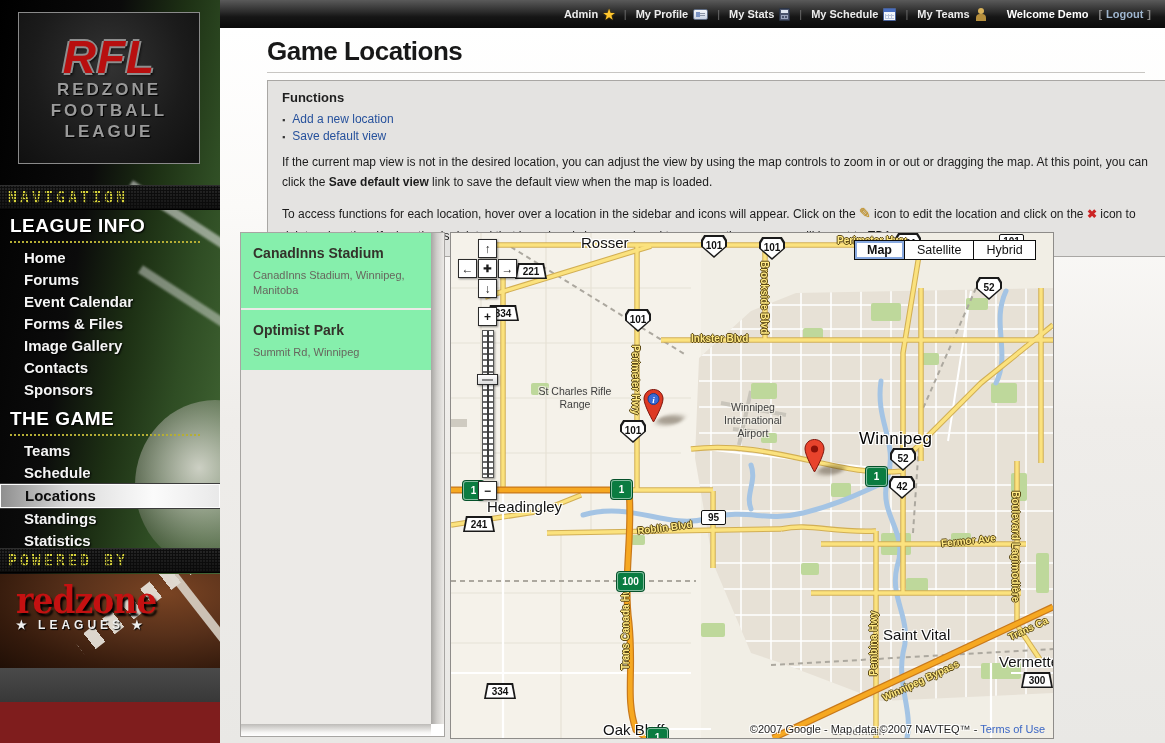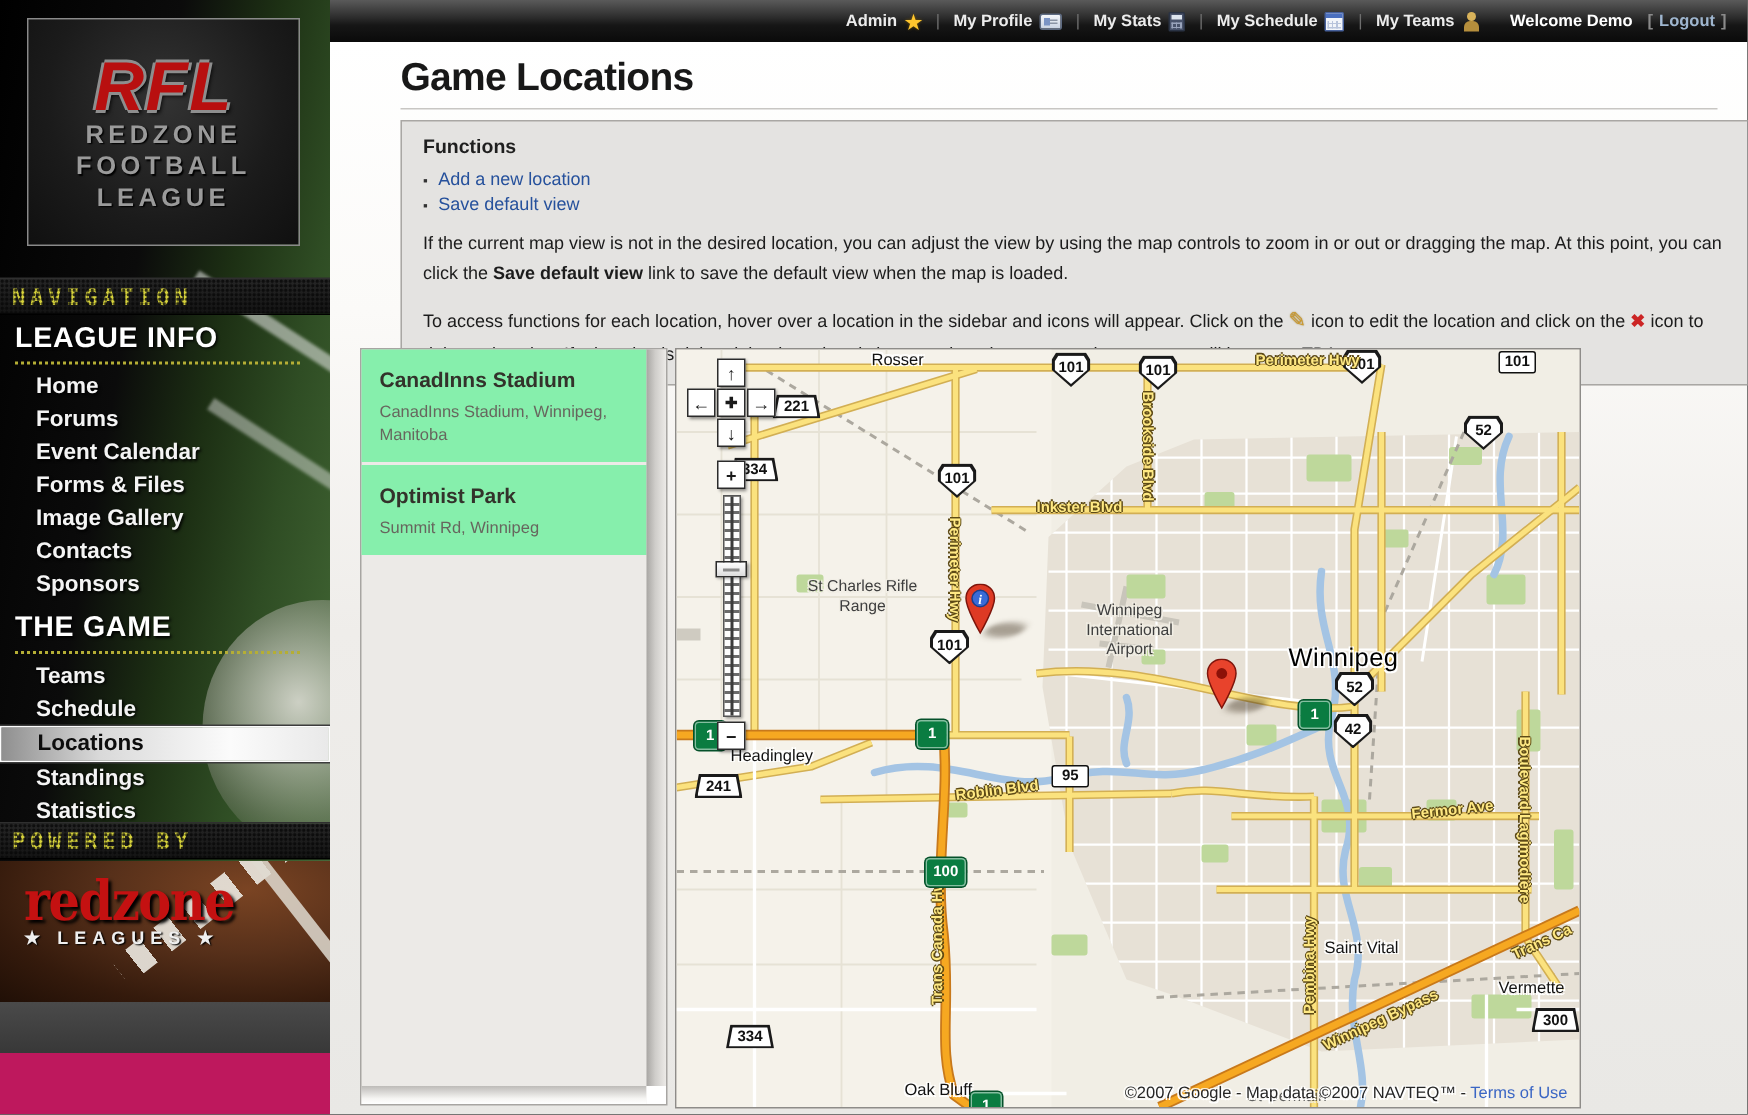--- a/index.html
+++ b/index.html
@@ -28,21 +28,21 @@
   .ic-cal:after { content:""; position:absolute; left:1px; top:5px; right:1px; bottom:1px;
     background:repeating-linear-gradient(0deg,#B8C4DC 0 1px,transparent 1px 3px),repeating-linear-gradient(90deg,#B8C4DC 0 1px,transparent 1px 3px); }
   .ic-person { width:12px; height:13px; }
   .ic-person:before { content:""; position:absolute; left:3px; top:0; width:6px; height:6px; border-radius:50%; background:#D8B25A; }
   .ic-person:after { content:""; position:absolute; left:1px; top:6px; width:10px; height:7px; border-radius:4px 4px 0 0; background:#B58E3C; }
   .tb-welcome { color:#FFFFFF; font-size:11px; font-weight:bold; margin-left:20px; }
   .tb-logout-wrap { margin-left:10px; font-size:11px; color:#8a8a8a; font-weight:bold; display:flex; gap:4px; align-items:center;}
   .tb-logout { color:#9FB6CF; cursor:pointer; }
 
   
-  .sidebar { position:absolute; left:0; top:0; width:220px; height:743px; background:#be185d; overflow:hidden; z-index:40; }
+  .sidebar { position:absolute; left:0; top:0; width:220px; height:743px; background:#7f1d1d; overflow:hidden; z-index:40; }
   .turf { position:absolute; left:0; top:0; width:220px; height:575px;
     background:linear-gradient(100deg,#000 0%,#0b0b0b 38%,#1d3014 58%,#2f4d24 76%,#3d6030 92%,#46683a 100%); }
   .yardline1 { position:absolute; left:120px; top:215px; width:130px; height:9px; background:rgba(235,235,235,.55); transform:rotate(33deg); filter:blur(1px); }
   .yardline2 { position:absolute; left:130px; top:300px; width:130px; height:9px; background:rgba(235,235,235,.45); transform:rotate(33deg); filter:blur(1px); }
   .fieldglow { position:absolute; left:135px; top:400px; width:160px; height:170px; border-radius:50%;
     background:radial-gradient(ellipse at 40% 40%, rgba(230,228,222,.85), rgba(160,158,150,.35) 55%, transparent 75%); }
   .logo-box { position:absolute; left:18px; top:12px; width:182px; height:152px;
     background:radial-gradient(ellipse at 50% 35%, #333 0%, #1b1b1b 60%, #101010 100%);
     border:1px solid #8a8a8a; text-align:center; }
   .logo-abbr { margin-top:22px; font-size:46px; line-height:44px; font-weight:bold; font-style:italic; color:#B80F0F; letter-spacing:1px;
@@ -99,21 +99,21 @@
     background:linear-gradient(90deg,#A8A6A3 0%,#CFCDCA 45%,#ECEAE7 100%); cursor:pointer; }
   .htrack { position:absolute; left:0; right:13px; bottom:0; height:12px;
     background:linear-gradient(180deg,#BDBBB8 0%,#F6F5F3 70%,#FFFFFF 100%); cursor:pointer; }
   .scorner { position:absolute; right:0; bottom:0; width:13px; height:12px; background:#FFFFFF; }
 
   
   .map-panel { position:absolute; left:230px; top:204px; width:604px; height:507px; border:1px solid #8E8C89; background:#F1EEE5; overflow:hidden; cursor:grab; }
   .map-abs { position:absolute; }
 
   
-  .pl { position:absolute; font-size:11px; color:#121212; white-space:nowrap;
+  .pl { position:absolute; font-size:15px; color:#121212; white-space:nowrap;
     text-shadow:1px 1px 0 #fff,-1px -1px 0 #fff,1px -1px 0 #fff,-1px 1px 0 #fff; }
   .pl-big { font-size:17px; letter-spacing:.3px; color:#000; }
   .al { position:absolute; font-size:10.5px; color:#3E3E3E; text-align:center; line-height:1.25;
     text-shadow:1px 1px 0 #F1EEE5,-1px -1px 0 #F1EEE5,1px -1px 0 #F1EEE5,-1px 1px 0 #F1EEE5; }
   .rl { position:absolute; font-size:10px; font-weight:bold; color:#FFE983; white-space:nowrap;
     text-shadow:-1px 0 0 #5d4a16,1px 0 0 #5d4a16,0 -1px 0 #5d4a16,0 1px 0 #5d4a16; }
   .v-down { writing-mode:vertical-rl; }
   .v-up { writing-mode:vertical-rl; transform:rotate(180deg); }
 
   
@@ -472,20 +472,25 @@
         </svg>
       </div>
       <div class="pin-shadow" style="left:367px;top:232px"></div>
       <div class="pin" style="left:353px;top:206px">
         <svg width="21" height="34" viewBox="0 0 21 34">
           <path d="M10.5,0.5 C5,0.5 1,4.6 1,10 C1,16.5 10.5,33 10.5,33 C10.5,33 20,16.5 20,10 C20,4.6 16,0.5 10.5,0.5 Z" fill="#E8432C" stroke="#7E150C"></path>
           <circle cx="10.5" cy="10" r="3.6" fill="#8C1108"></circle>
         </svg>
       </div>
 
+      <div class="maptype">
+        <div class="mt-btn sel">Map</div>
+        <div class="mt-btn">Satellite</div>
+        <div class="mt-btn">Hybrid</div>
+      </div>
 
       <div class="ctl-btn" style="left:27px;top:6px">↑</div>
       <div class="ctl-btn" style="left:7px;top:26px">←</div>
       <div class="ctl-btn" style="left:27px;top:26px;font-size:10px">✚</div>
       <div class="ctl-btn" style="left:47px;top:26px">→</div>
       <div class="ctl-btn" style="left:27px;top:46px">↓</div>
       <div class="ctl-btn" style="left:27px;top:74px">+</div>
       <div class="zoom-track"></div>
       <div class="zoom-handle"></div>
       <div class="ctl-btn" style="left:27px;top:248px">−</div>

